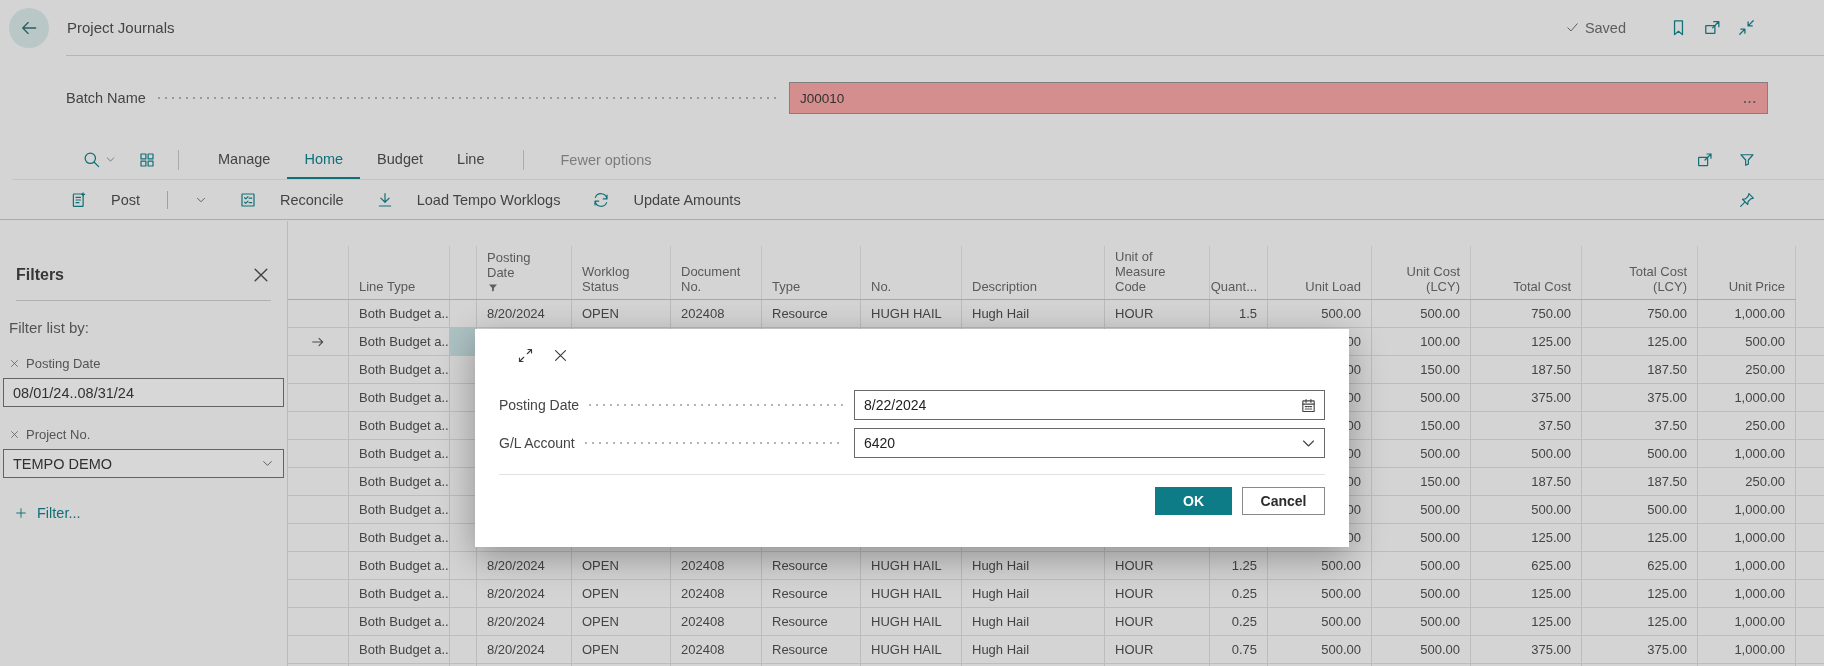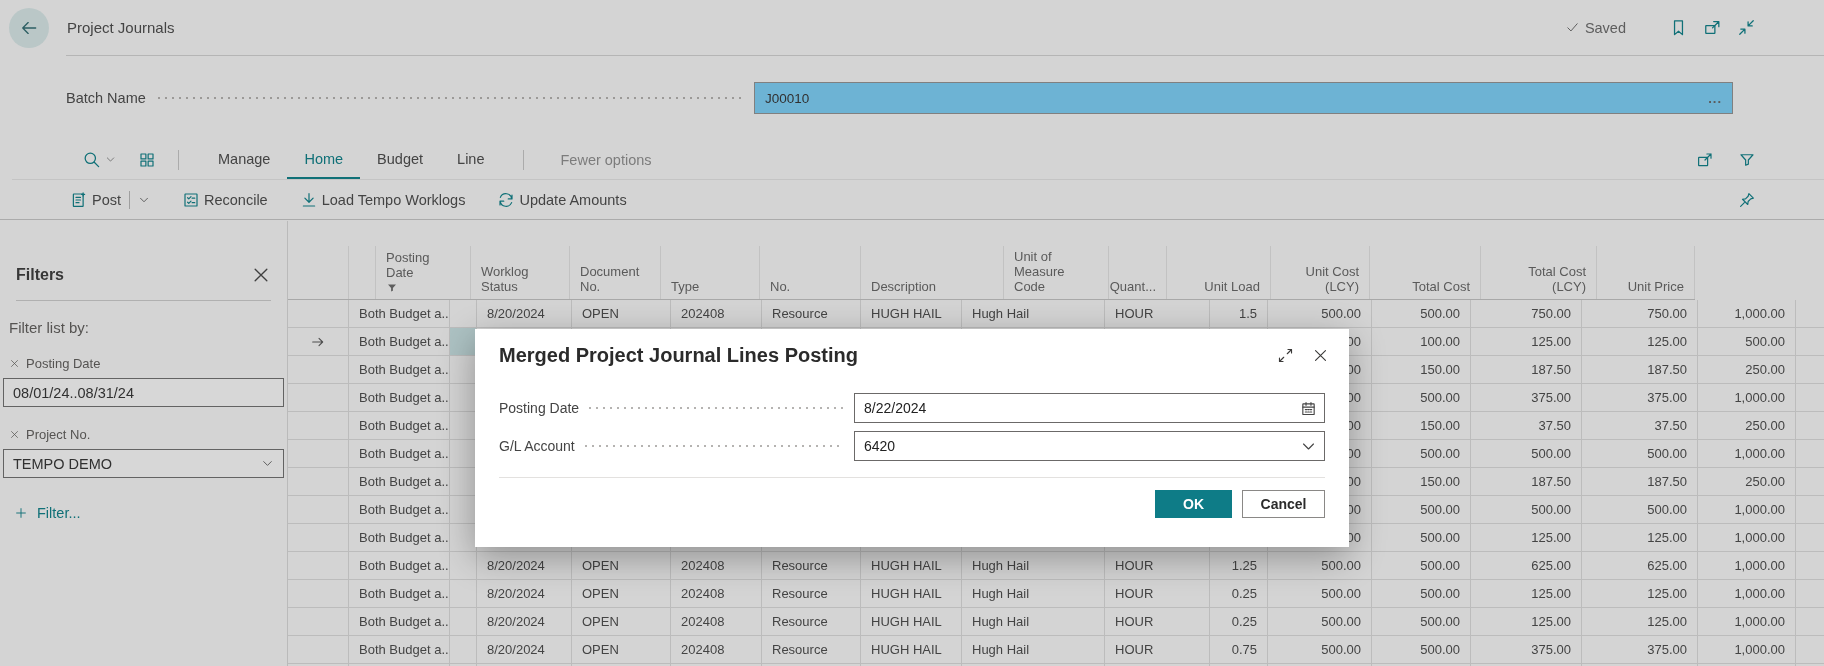--- a/index.html
+++ b/index.html
@@ -15,38 +15,38 @@
   .topbar{position:absolute;top:0;left:0;right:0;height:55px;display:flex;align-items:center;padding:0 68px 0 9px;box-sizing:border-box;}
   .topbar-line{position:absolute;left:66px;right:0;top:55px;height:1px;background:#d6d6d6;}
   .back-btn{width:40px;height:40px;border-radius:50%;background:#dcecec;color:#2d6b70;display:flex;align-items:center;justify-content:center;cursor:pointer;}
   .page-title{margin-left:18px;font-size:15px;color:#4a4a4a;}
   .top-right{margin-left:auto;display:flex;align-items:center;gap:15px;}
   .saved{display:flex;align-items:center;gap:5px;color:#6a6a6a;font-size:14.5px;margin-right:28px;}
   .top-ic{width:19px;height:19px;color:#0a8089;cursor:pointer;background:none;border:none;padding:0;}
   
   .batchrow{position:absolute;top:56px;left:0;right:0;height:84px;display:flex;align-items:center;padding-left:66px;box-sizing:border-box;}
   .batch-label{font-size:14.5px;color:#4a4a4a;flex:none;}
-  .batch-input{width:979px;height:32px;margin-right:91px;border:1px solid #949494;background:#7dd3fc;
+  .batch-input{width:979px;height:32px;margin-right:56px;border:1px solid #949494;background:#fca5a5;
                display:flex;align-items:center;padding:0 10px;box-sizing:border-box;font-size:13.5px;color:#333;}
   .batch-input .val{flex:1;}
   .ellipsis-btn{color:#666;font-size:13px;font-weight:bold;letter-spacing:1px;cursor:pointer;}
   
   .ribbon{position:absolute;top:140px;left:0;right:0;}
   .r1{height:40px;display:flex;align-items:center;padding:0 68px 0 70px;border-bottom:1px solid #e8e8e8;box-sizing:border-box;margin-left:12px;}
   .r2{height:40px;display:flex;align-items:center;padding:0 68px 0 70px;border-bottom:1px solid #c9c9c9;box-sizing:border-box;}
   .vsep{width:1px;height:20px;background:#c9c9c9;margin:0 22px;flex:none;}
   .tabs{display:flex;align-items:stretch;height:100%;}
   .tab{display:flex;align-items:center;padding:0 17px;font-size:14.5px;color:#4a4a4a;cursor:pointer;
        border-bottom:2px solid transparent;box-sizing:border-box;}
   .tab.active{color:#0a8089;border-bottom-color:#0a8089;}
   .menu{display:flex;align-items:center;gap:7px;padding:0 20px;font-size:14.5px;color:#4a4a4a;cursor:pointer;}
   .menu .chev{width:12px;height:12px;color:#666;}
   .fewer{padding:0 14px;font-size:14.5px;color:#8f8f8f;cursor:pointer;}
   .lens-group{display:flex;align-items:center;gap:4px;cursor:pointer;}
-  .act{display:flex;align-items:center;gap:4px;font-size:14.5px;color:#4a4a4a;cursor:pointer;margin-right:32px;}
+  .act{display:flex;align-items:center;gap:23px;font-size:14.5px;color:#4a4a4a;cursor:pointer;margin-right:32px;}
   .act .aic{width:18px;height:18px;color:#0a8089;}
   .split-sep{width:1px;height:18px;background:#bbb;margin:0 4px;}
   .rb-right{margin-left:auto;display:flex;align-items:center;gap:24px;}
   
   .sidebar{position:absolute;left:0;top:221px;width:288px;bottom:0;border-right:1px solid #dcdcdc;box-sizing:border-box;}
   .sb-head{display:flex;align-items:center;margin:44px 16px 0 16px;}
   .sb-title{font-size:16px;font-weight:bold;color:#3b3b3b;flex:1;}
   .sb-close{width:20px;height:20px;color:#444;cursor:pointer;background:none;border:none;padding:0;}
   .sb-div{margin:15px 16px 0 16px;border-top:1px solid #cfcfcf;}
   .sb-sub{margin:18px 0 0 9px;font-size:15px;color:#5f5d5b;}
@@ -299,20 +299,23 @@
         </span>
       <span>Filter...</span>
     </div>
   </div>
 
   <div class="grid">
     <div class="thead" id="table-header">
         <div class="th" style="width: 61px;">
           <span></span>
         </div>
+        <div class="th" style="width: 101px;">
+          <span>Line Type</span>
+        </div>
         <div class="th" style="width: 27px;">
           <span></span>
         </div>
         <div class="th" style="width: 95px;">
           <span>Posting Date</span>
           <span class="icn fun" style="width: 12px; height: 12px;">
             <svg viewBox="0 0 24 24">
               <path d="M4 5h16l-6.2 7v5.5L10.2 19v-7z" fill="currentColor" stroke="none"></path>
             </svg>
           </span>
@@ -613,21 +616,20 @@
           <div class="td num" style="width: 116px;"></div>
           <div class="td num" style="width: 98px;"></div>
         </div>
       </div>
   </div>
 
   <div class="dim"></div>
 
   <div class="modal">
     <div class="m-head">
-      <div class="m-title">Merged Project Journal Lines Posting</div>
       <button class="m-ic icn">
           <svg viewBox="0 0 24 24">
             <path d="M14.5 9.5l6-6M20.5 3.5h-5M20.5 3.5v5M9.5 14.5l-6 6M3.5 20.5h5M3.5 20.5v-5"></path>
           </svg>
         </button>
       <button class="m-ic icn">
           <svg viewBox="0 0 24 24">
             <path d="M5 5l14 14M19 5L5 19"></path>
           </svg>
         </button>

